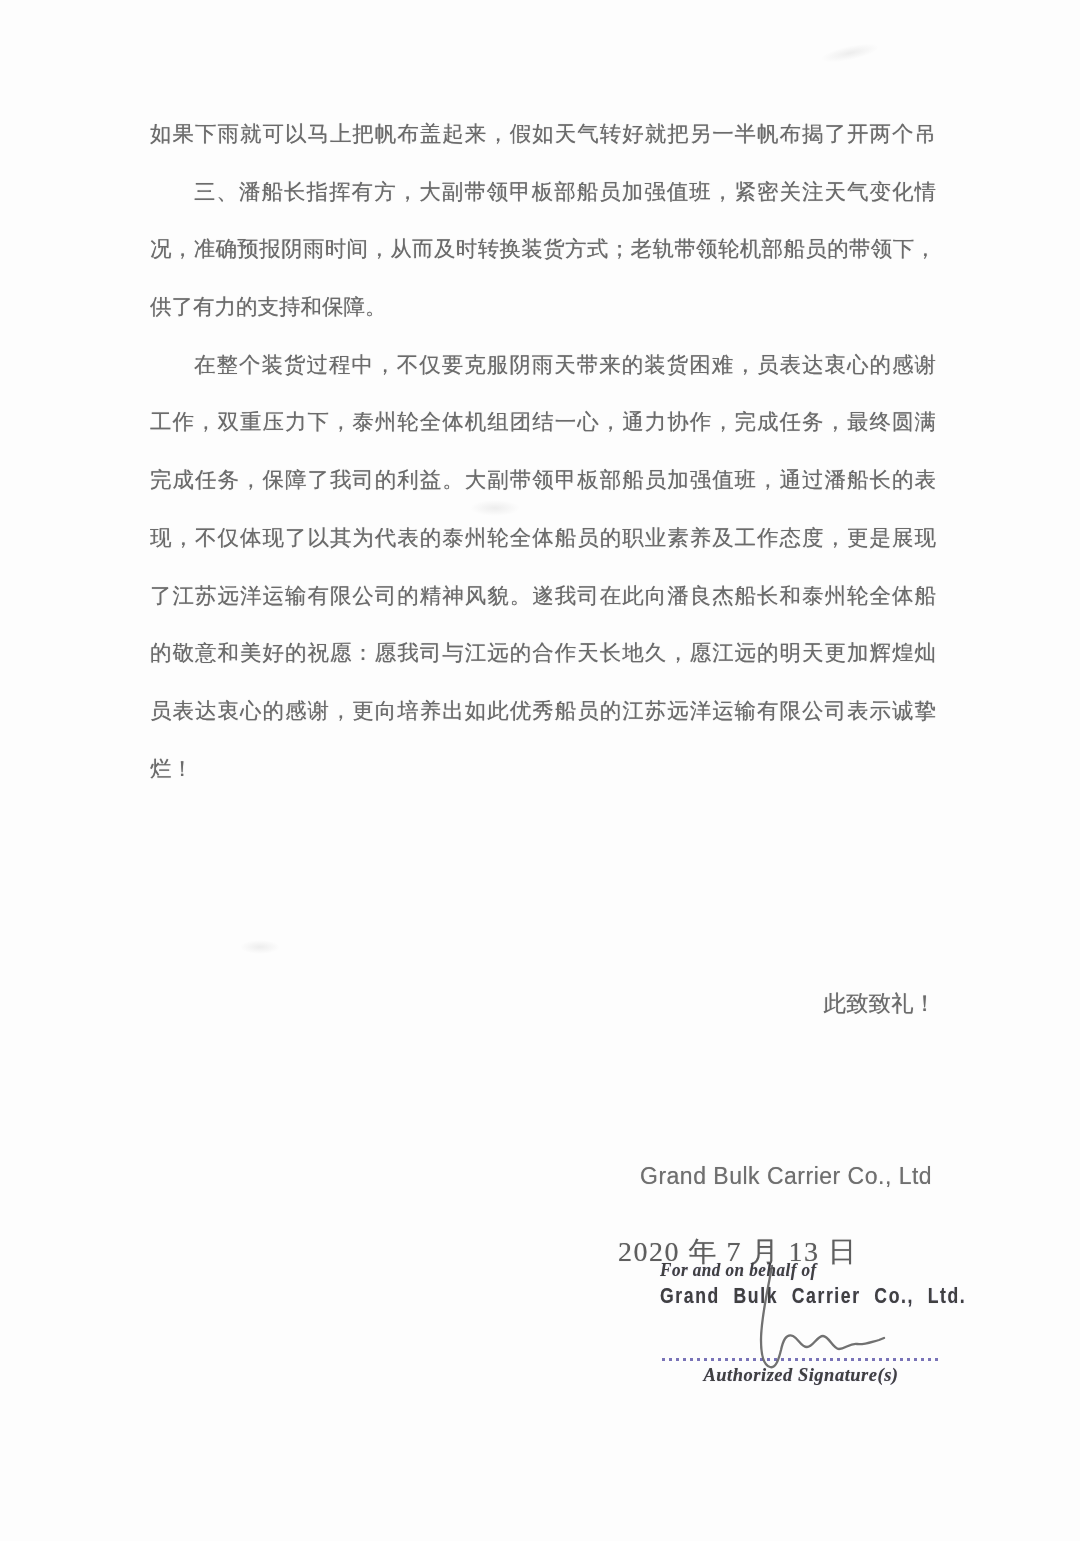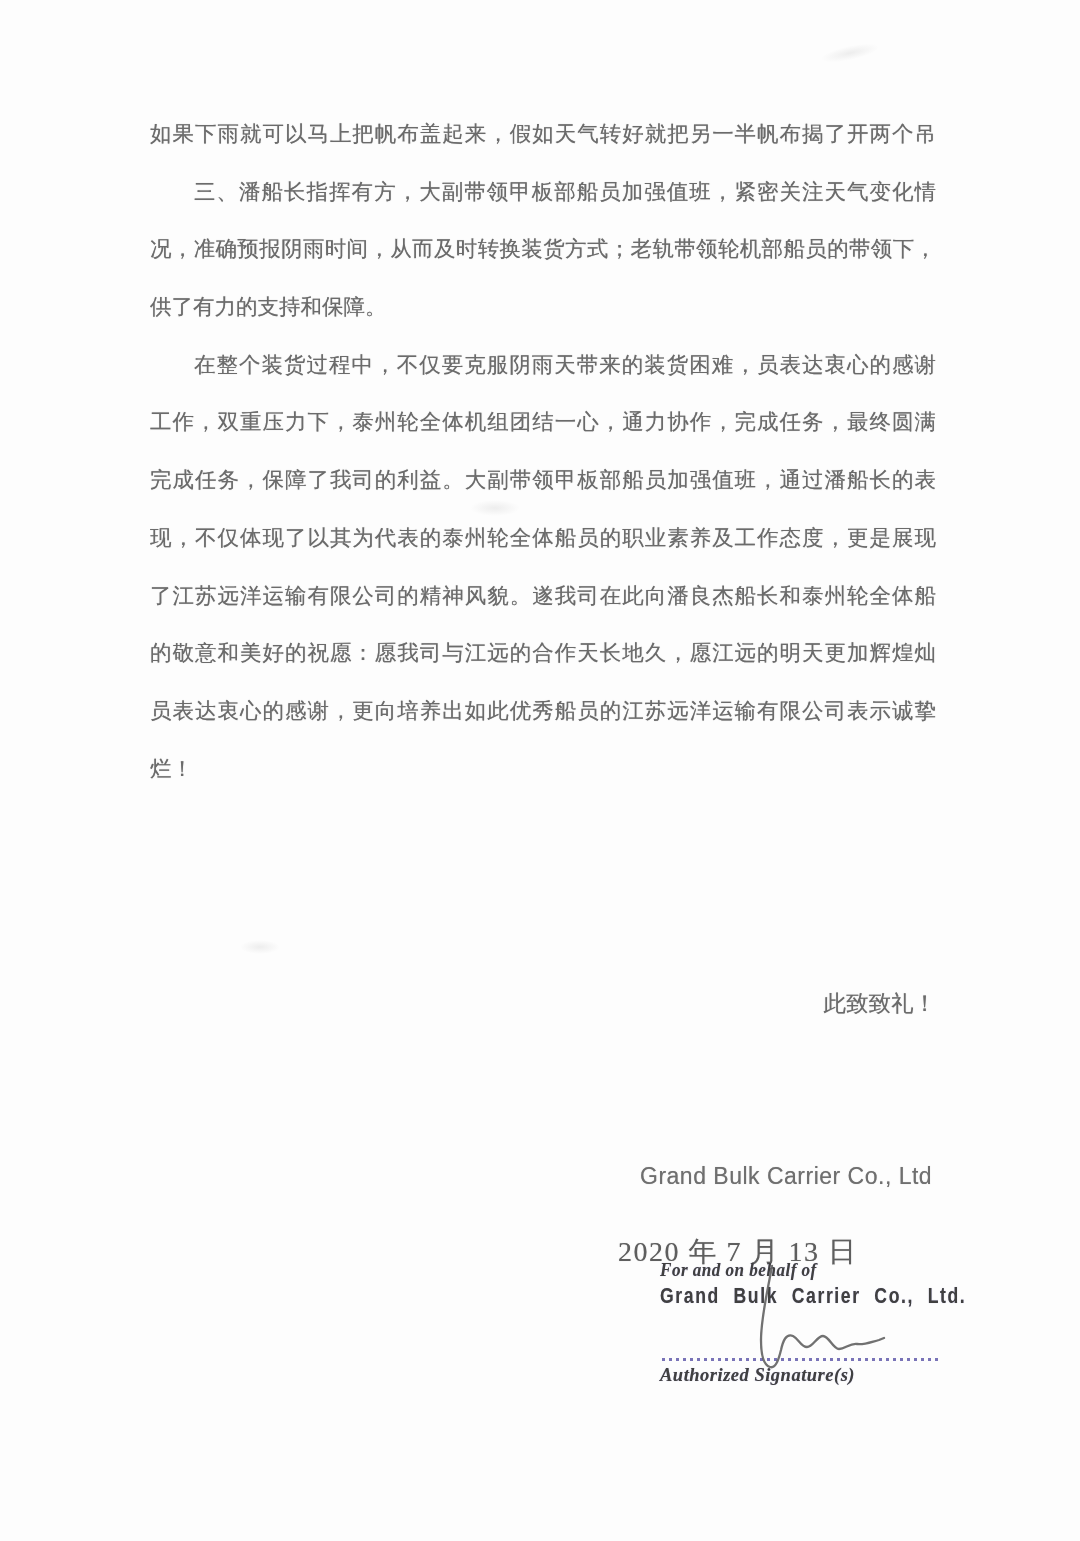--- a/index.html
+++ b/index.html
@@ -62,21 +62,21 @@
     font-weight:bold; font-size:22px; letter-spacing:2px; word-spacing:9px;
     white-space:nowrap; transform:scaleX(.8); transform-origin:left;
     text-shadow:0 0 0.8px rgba(88,81,166,.55);
   }
   .sig-dotted {
     position:absolute; left:2px; top:98px; width:278px; height:3px;
     background-image:repeating-linear-gradient(90deg,#5851a6 0 3px,transparent 3px 7px);
     opacity:.8;
   }
   .stamp-authorized {
-    position:absolute; left:0; top:105px; width:282px; text-align:left;
+    position:absolute; left:0; top:105px; width:282px; text-align:center;
     font-family:"Liberation Serif","DejaVu Serif",serif;
     font-style:italic; font-weight:bold; font-size:18.5px; letter-spacing:.5px;
     white-space:nowrap;
     text-shadow:0 0 0.8px rgba(88,81,166,.55);
   }
 
   .signature-svg {
     position:absolute; left:660px; top:1256px; width:290px; height:130px;
     pointer-events:none;
   }

